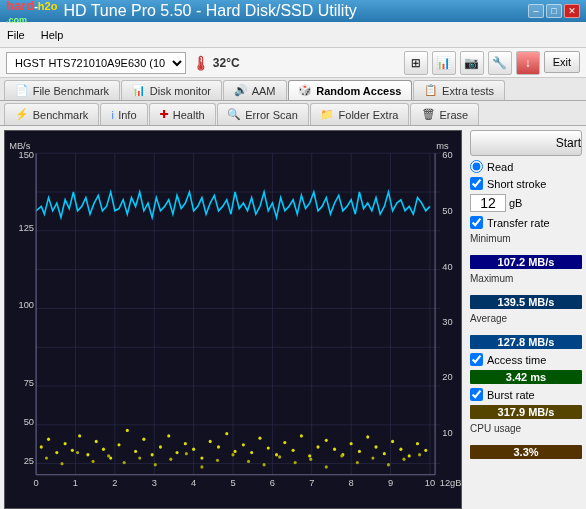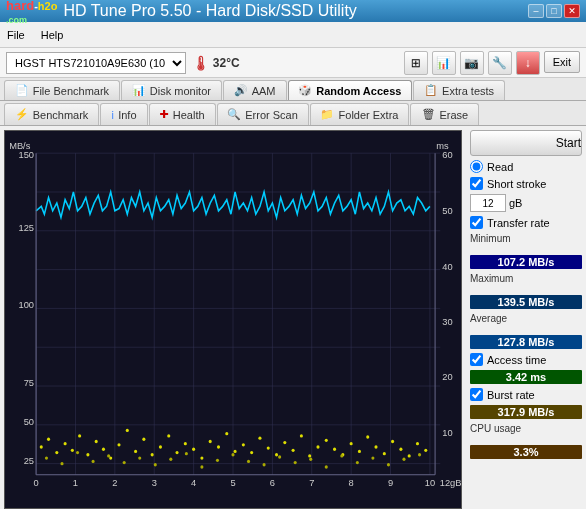--- a/index.html
+++ b/index.html
@@ -219,21 +219,21 @@
       display: flex;
       align-items: center;
       gap: 3px;
       font-size: 11px;
     }
     .spinbox {
       width: 36px;
       height: 18px;
       border: 1px solid #aaa;
       text-align: center;
-      font-size: 10px;
+      font-size: 14px;
     }
     .stat-section {
       display: flex;
       flex-direction: column;
       gap: 11px;
     }
     .stat-label {
       font-size: 10px;
       color: #333;
     }

